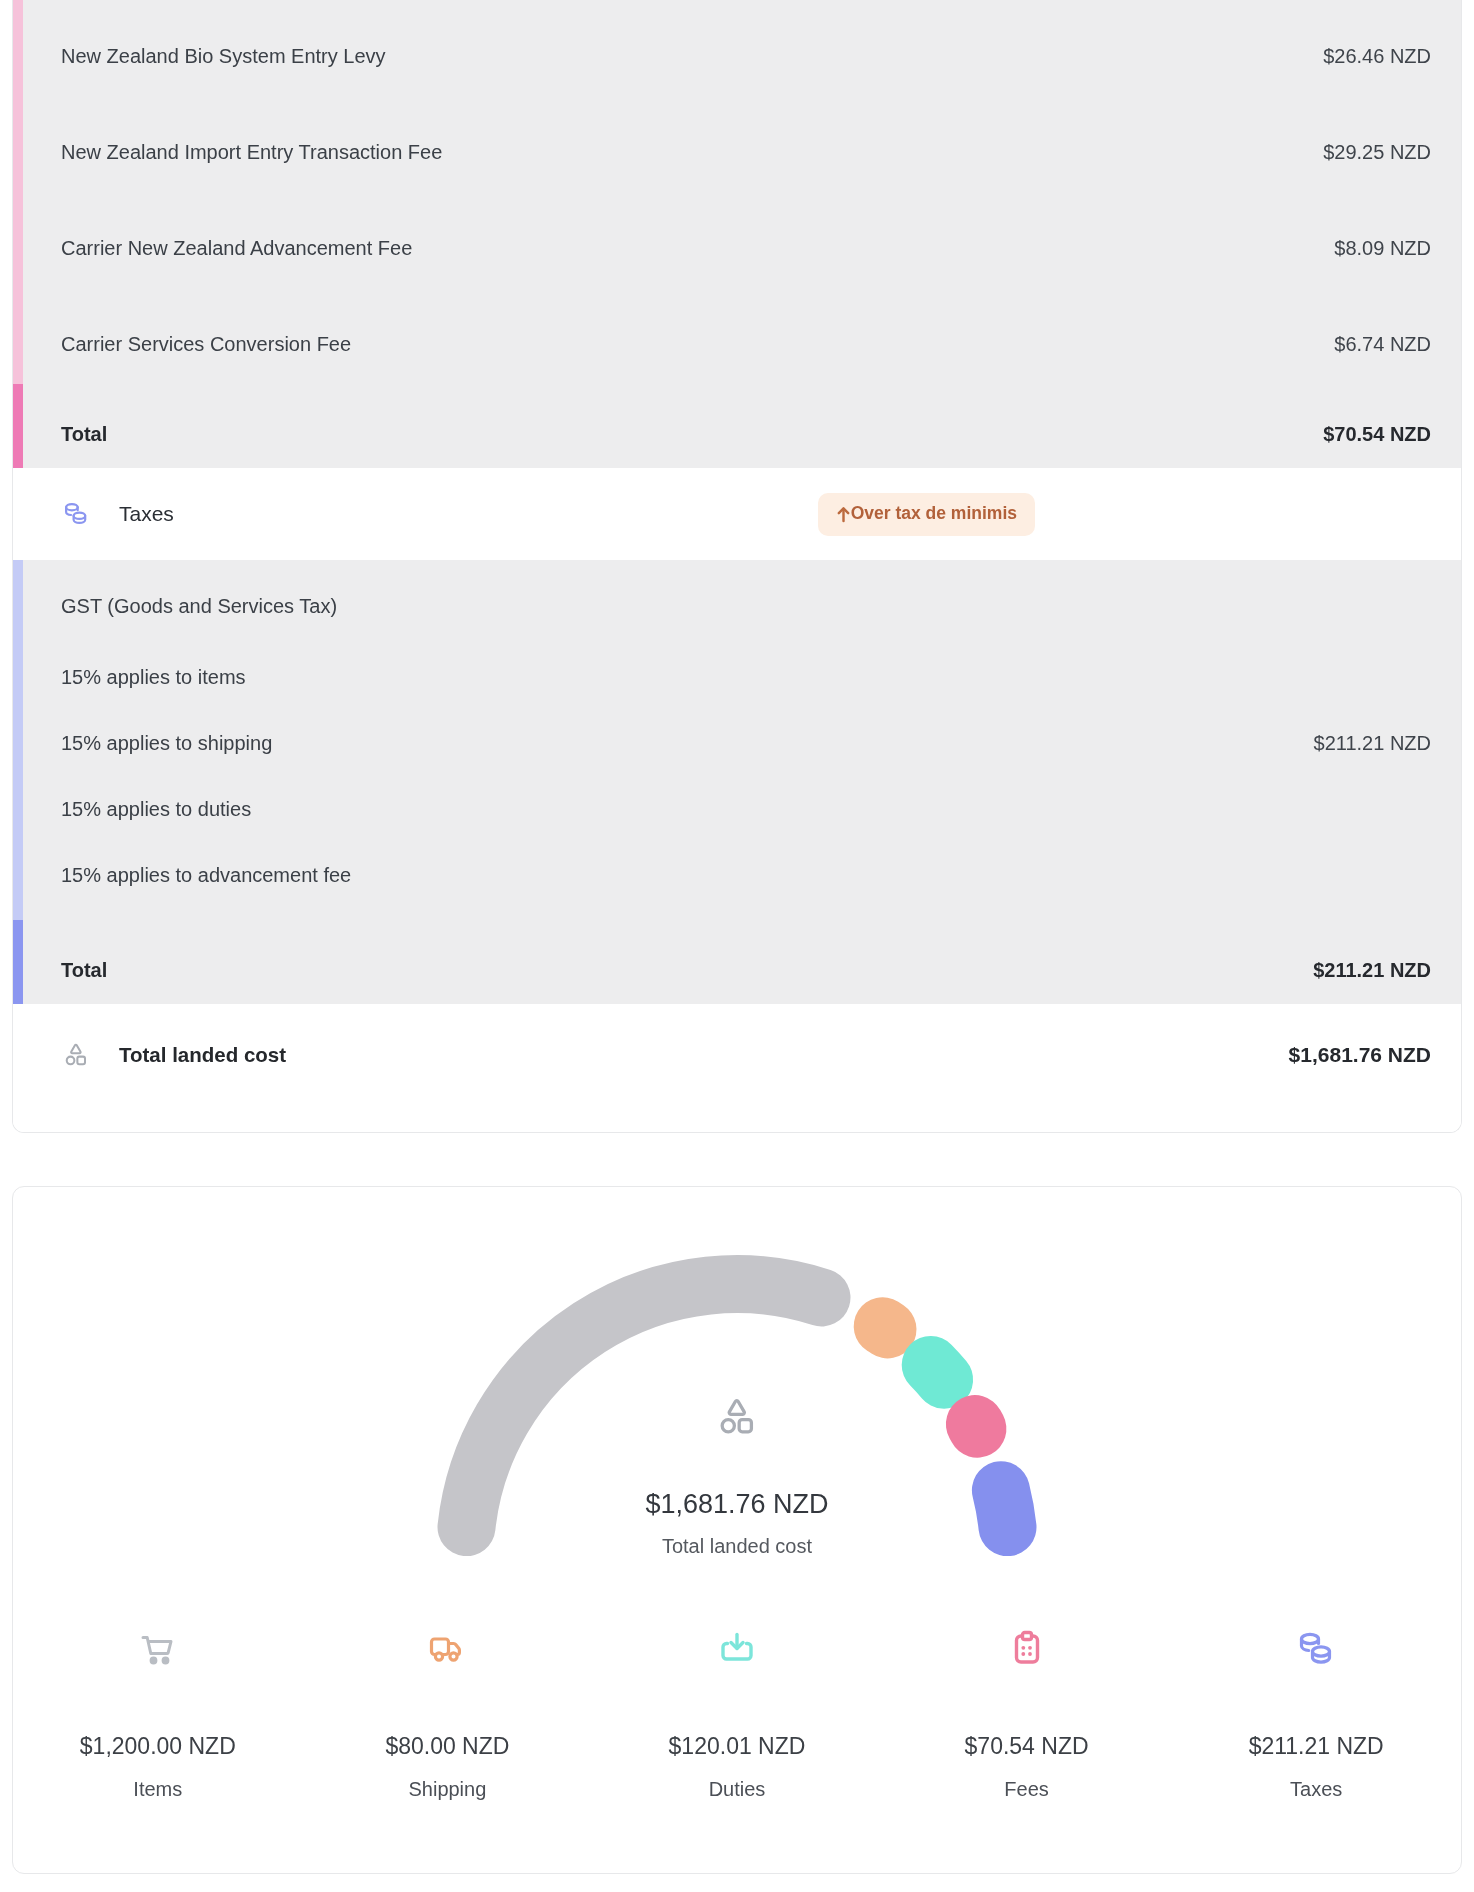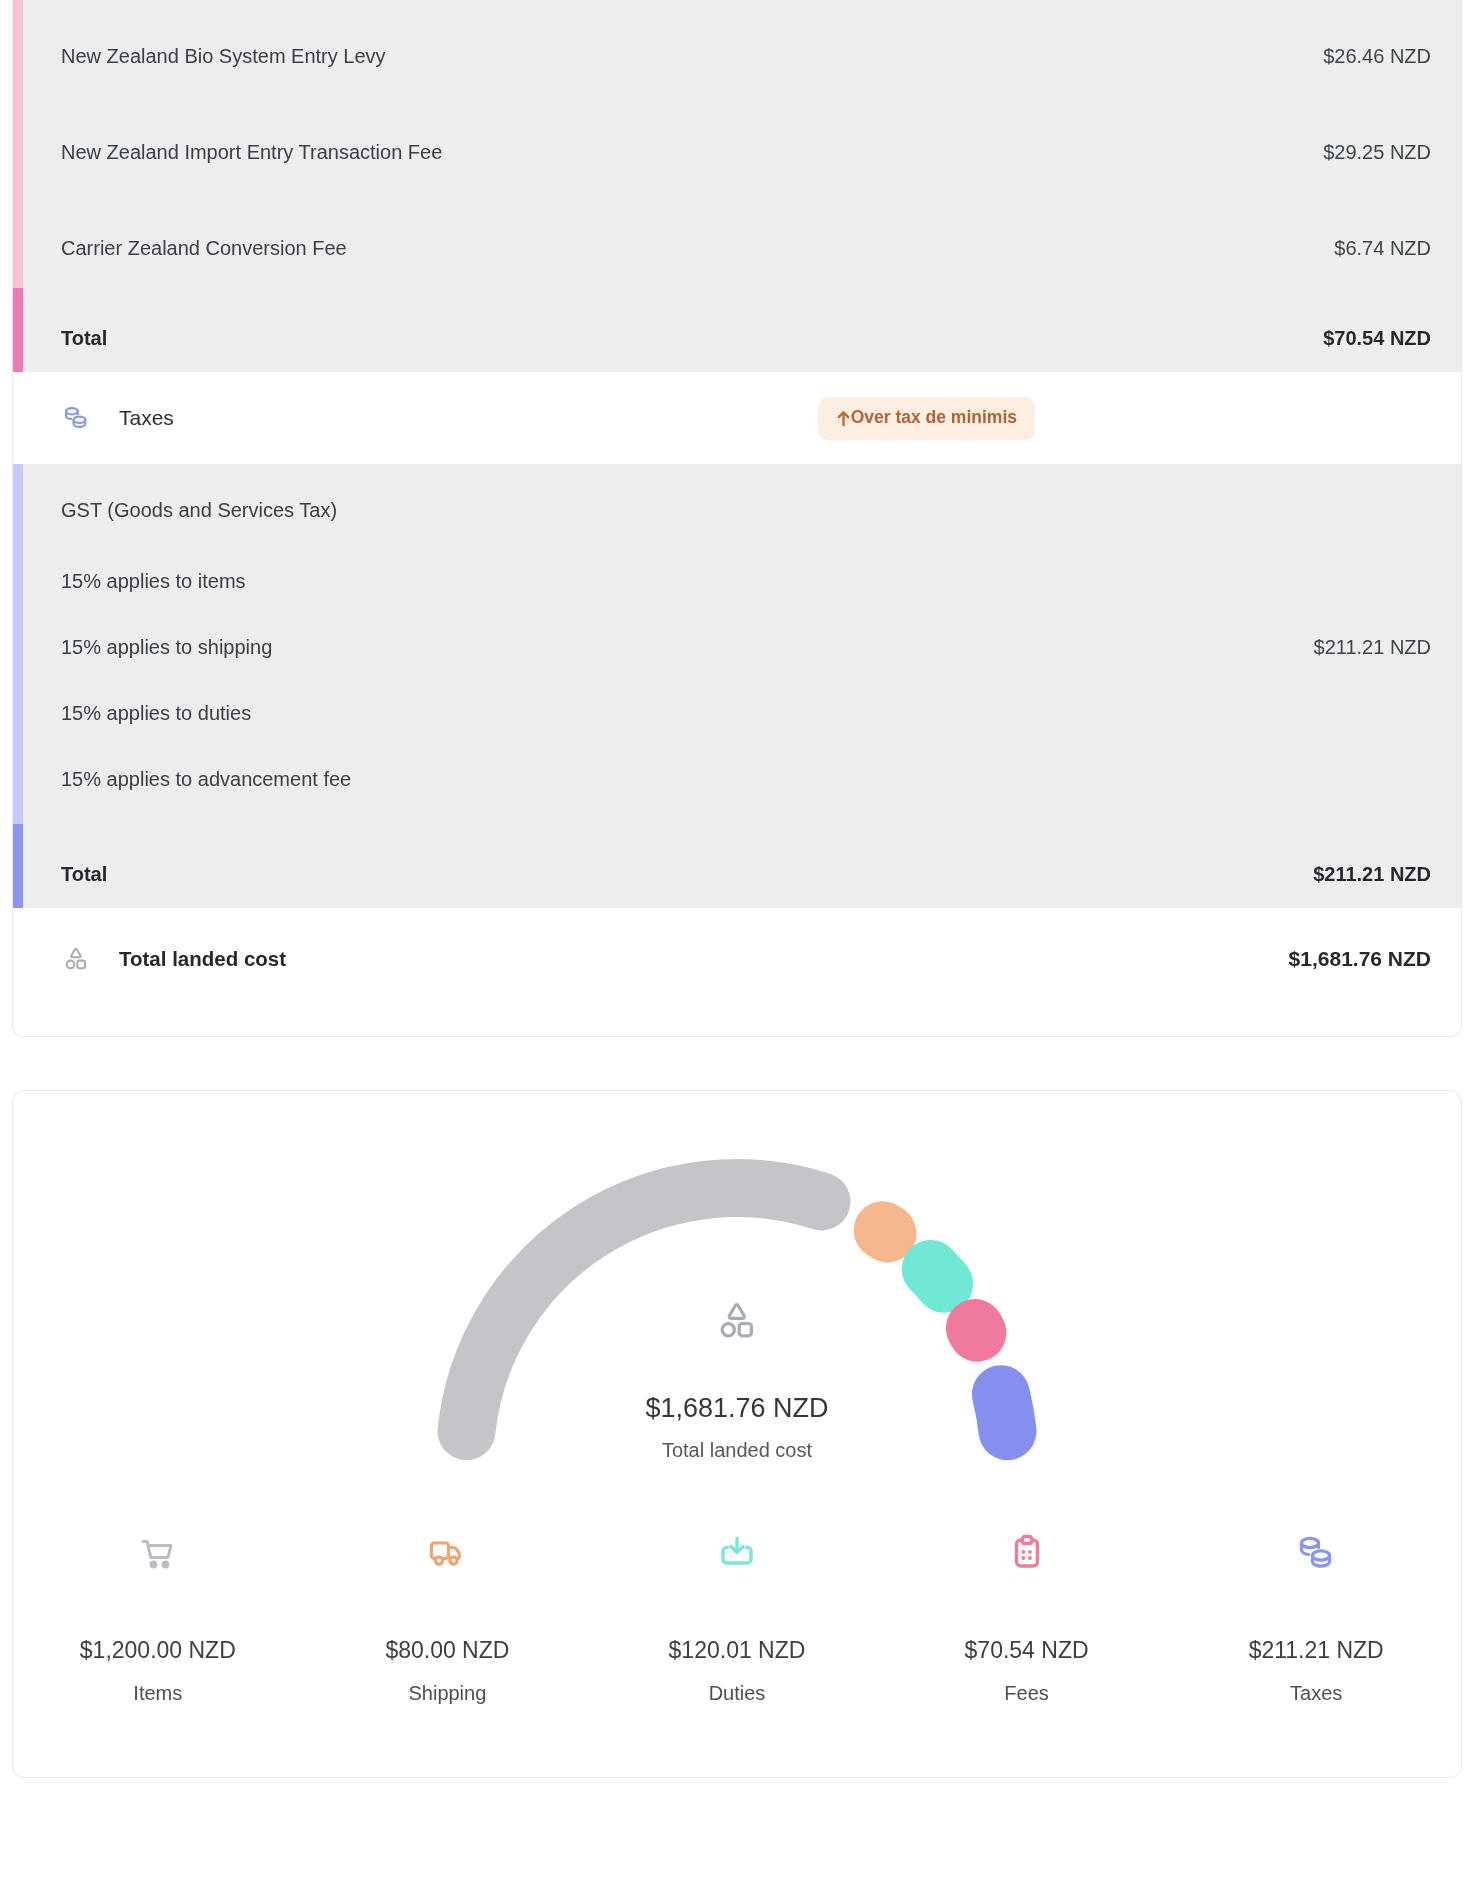--- a/index.html
+++ b/index.html
@@ -77,21 +77,26 @@
     <span class="row-label">New Zealand Bio System Entry Levy</span>
     <span class="row-value">$26.46 NZD</span>
   </div>
   <div class="row fee-row">
     <span class="bar bar-fees-light"></span>
     <span class="row-label">New Zealand Import Entry Transaction Fee</span>
     <span class="row-value">$29.25 NZD</span>
   </div>
   <div class="row fee-row">
     <span class="bar bar-fees-light"></span>
-    <span class="row-label">Carrier Zealand Conversion Fee</span>
+    <span class="row-label">Carrier New Zealand Advancement Fee</span>
+    <span class="row-value">$8.09 NZD</span>
+  </div>
+  <div class="row fee-row">
+    <span class="bar bar-fees-light"></span>
+    <span class="row-label">Carrier Services Conversion Fee</span>
     <span class="row-value">$6.74 NZD</span>
   </div>
   <div class="row total-row">
     <span class="bar bar-fees-dark"></span>
     <span class="row-label">Total</span>
     <span class="row-value">$70.54 NZD</span>
   </div>
 
   <div class="white-row taxes-row">
     <svg class="head-icon" viewBox="0 0 44 44" fill="none" stroke-width="3.2" stroke-linecap="round" stroke-linejoin="round" stroke="#8b96f0">

